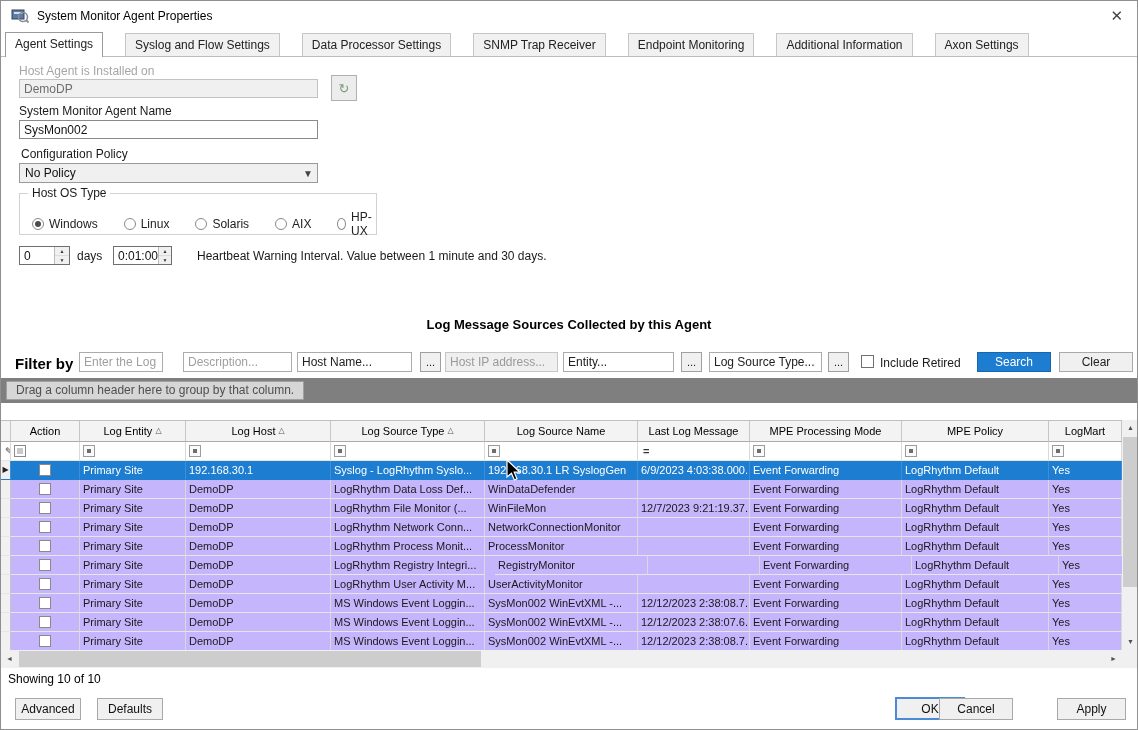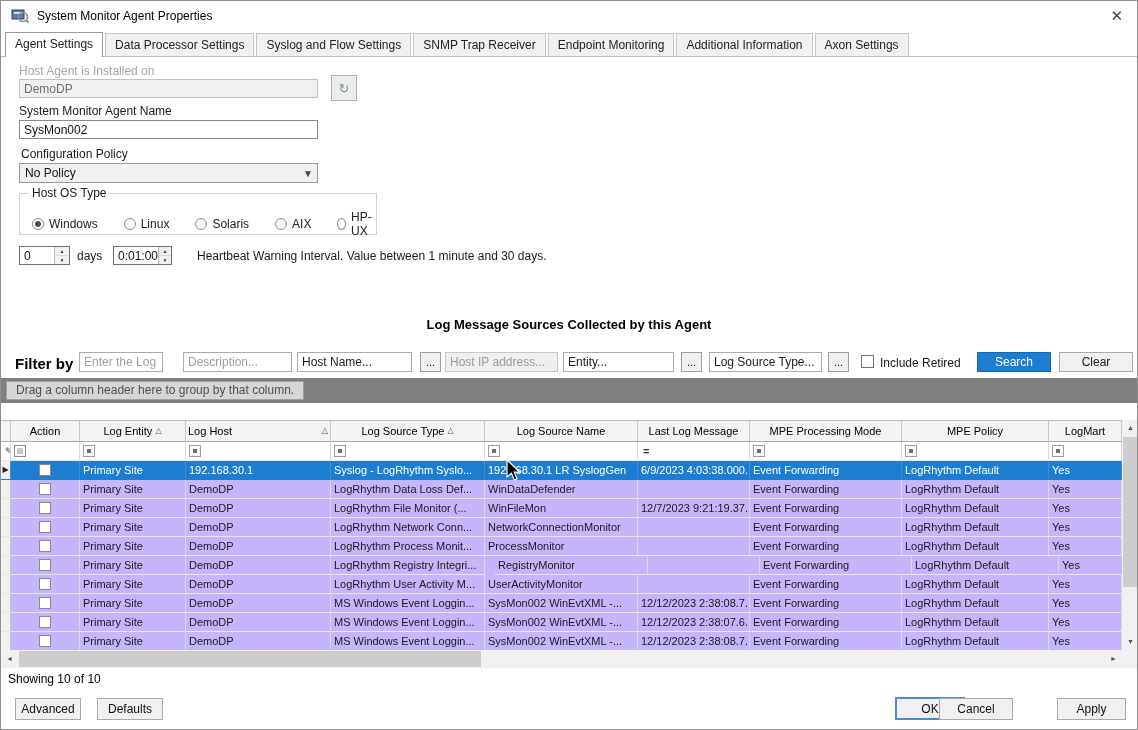--- a/index.html
+++ b/index.html
@@ -13,21 +13,21 @@
     position: relative; width: 1138px; height: 730px;
     background: #fff; border: 1px solid #8f8f8f; overflow: hidden;
   }
   
   .titlebar { position: absolute; left: 0; top: 0; width: 1136px; height: 30px;
     display: flex; align-items: center; padding-left: 10px; background: #fff; }
   .titlebar .title { margin-left: 8px; color: #000; font-size: 12px; }
   .close { position: absolute; right: 14px; top: 6px; font-size: 15px; color: #444; cursor: pointer; }
   
   .tabstrip { position: absolute; left: 0; top: 31px; width: 1136px; height: 25px;
-    display: flex; align-items: flex-end; padding-left: 4px; border-bottom: 1px solid #bdbdbd; }
+    display: flex; align-items: flex-end; padding-left: 4px; border-bottom: 1px solid #bdbdbd; gap: 20px; }
   .tab { font-size: 12px; padding: 4px 9px 4px 9px; border: 1px solid #c6c6c6; border-bottom: none;
     background: #f1f1f1; margin-right: 2px; color: #222; white-space: nowrap; cursor: default; }
   .tab.selected { background: #fff; border-color: #9a9a9a; position: relative; z-index: 2;
     margin-bottom: -1px; padding-bottom: 6px; }
   
   .flabel { position: absolute; font-size: 12px; color: #1a1a1a; white-space: nowrap; }
   .flabel.dim { color: #a6a6a6; }
   .tbox { position: absolute; height: 19px; border: 1px solid #8a8a8a; background: #fff;
     font-family: "Liberation Sans", sans-serif; font-size: 12px; padding: 0 4px; color: #111; }
   .tbox:disabled, .tbox.disabled { background: #f0f0f0; color: #6e6e6e; border-color: #c2c2c2; }
@@ -116,22 +116,22 @@
         <circle cx="12" cy="10" r="4.5" fill="none" stroke="#8a8f96" stroke-width="1.6"></circle>
         <line x1="15" y1="13" x2="17.5" y2="15.5" stroke="#8a8f96" stroke-width="2"></line>
       </svg>
     </span>
     <span class="title">System Monitor Agent Properties</span>
     <span class="close">✕</span>
   </div>
 
   <div class="tabstrip" id="tabs">
       <div class="tab selected">Agent Settings</div>
+      <div class="tab">Syslog and Flow Settings</div>
       <div class="tab">Data Processor Settings</div>
-      <div class="tab">Syslog and Flow Settings</div>
       <div class="tab">SNMP Trap Receiver</div>
       <div class="tab">Endpoint Monitoring</div>
       <div class="tab">Additional Information</div>
       <div class="tab">Axon Settings</div>
     </div>
 
   <span class="flabel dim" style="left:18px; top:63px;">Host Agent is Installed on</span>
   <input class="tbox disabled" style="left: 18px; top: 78px; width: 299px;" readonly="" value="DemoDP">
   <button class="sqbtn" style="left:330px; top:74px; width:26px; height:26px;"><span>↻</span></button>
 
@@ -212,21 +212,21 @@
   <div class="grid">
     <div class="ghrow" id="grid-header">
         <div class="gcell ghead" style="width: 10px;"></div>
         <div class="gcell ghead" style="width: 69px;">
           <span>Action</span>
         </div>
         <div class="gcell ghead" style="width: 106px;">
           <span>Log Entity</span>
           <span class="sort">△</span>
         </div>
-        <div class="gcell ghead" style="width: 145px; justify-content: space-between;">
+        <div class="gcell ghead" style="width: 145px;">
           <span>Log Host</span>
           <span class="sort">△</span>
         </div>
         <div class="gcell ghead" style="width: 154px;">
           <span>Log Source Type</span>
           <span class="sort">△</span>
         </div>
         <div class="gcell ghead" style="width: 153px;">
           <span>Log Source Name</span>
         </div>

